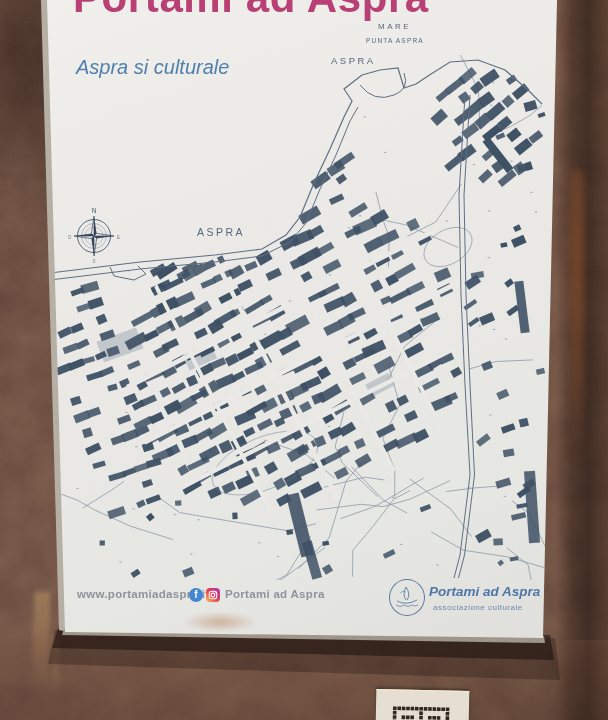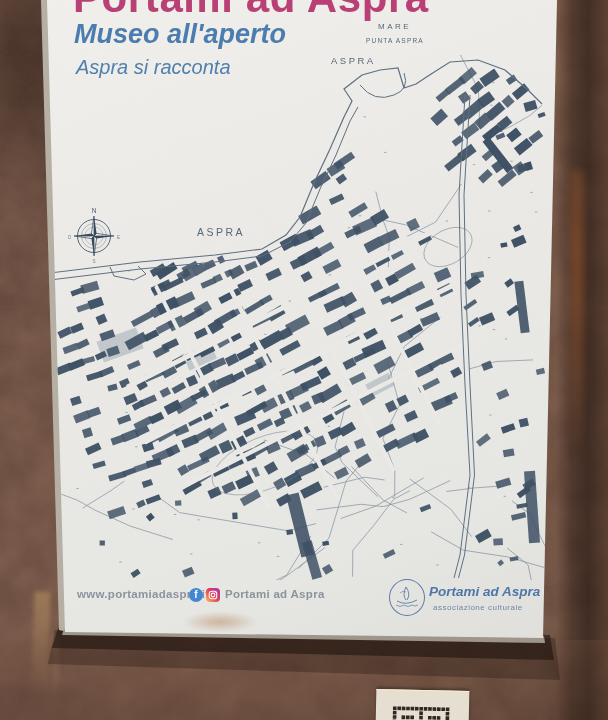--- a/index.html
+++ b/index.html
@@ -96,22 +96,21 @@
   <div class="abs drip1"></div>
   <div class="abs drip2"></div>
 
   <div class="abs panel-shadow2"></div>
   <div class="abs panel-shadow"></div>
   <div class="abs panel-side"></div>
   <div class="abs panel-lip"></div>
 
   <div class="abs poster">
     <div class="abs title">Portami ad Aspra</div>
-    <div class="abs subtitle">Museo all'aperto</div>
-    <div class="abs tagline">Aspra si racconta</div>
+    <div class="abs tagline">Aspra si culturale</div>
 
     <svg id="map-svg" class="abs" style="left:50px;top:55px" width="500" height="525" viewBox="0 0 500 525">
         <g stroke="#66788c" stroke-width="0.8" fill="none" opacity="0.7">
           <path d="M483.0 304.9 L446.3 306.5 L419.7 313.8"></path>
           <path d="M381.2 476.8 L413.4 495.2 L457.6 501.9 L508.6 516.7"></path>
           <path d="M359.8 424.0 L401.0 454.3 L421.6 481.6"></path>
           <path d="M450.6 431.0 L424.7 432.9 L396.3 436.5"></path>
           <path d="M284.6 423.0 L256.4 399.7 L213.7 384.9"></path>
           <path d="M260.7 481.1 L236.8 519.9 L197.2 540.1"></path>
           <path d="M436.5 81.7 L460.3 71.7 L480.0 60.4 L491.9 50.4"></path>

